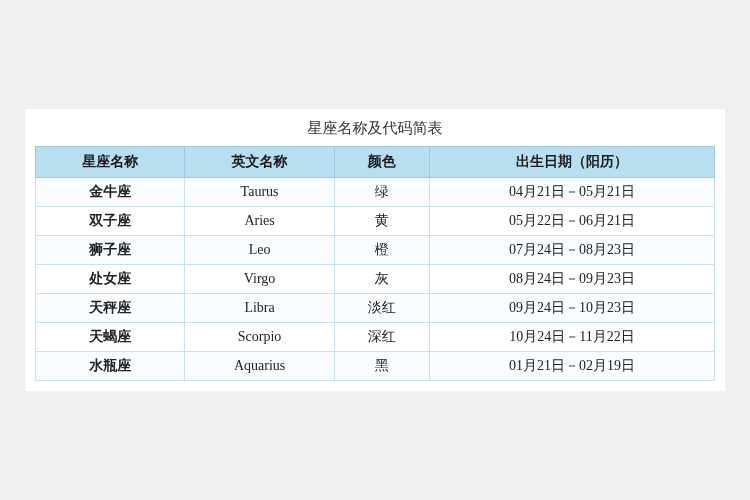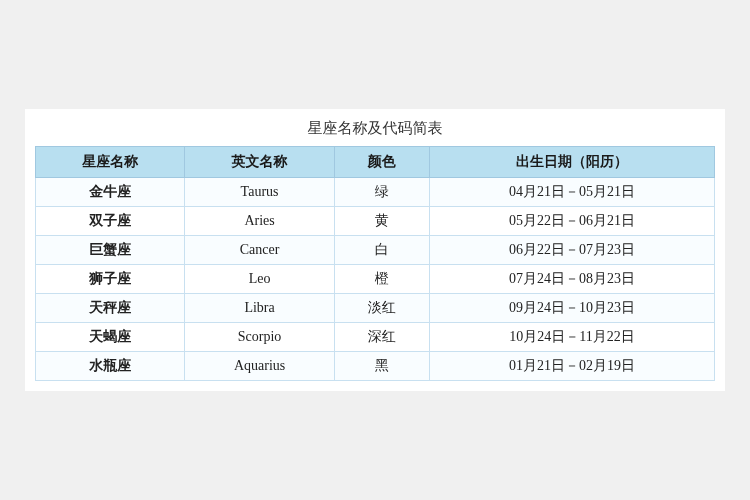--- a/index.html
+++ b/index.html
@@ -75,30 +75,30 @@
           <td>绿</td>
           <td>04月21日－05月21日</td>
         </tr>
         <tr>
           <td>双子座</td>
           <td>Aries</td>
           <td>黄</td>
           <td>05月22日－06月21日</td>
         </tr>
         <tr>
-          <td>巨蟹座</td>
-          <td>Cancer</td>
-          <td>白</td>
-          <td>06月22日－07月23日</td>
-        </tr>
-        <tr>
           <td>狮子座</td>
           <td>Leo</td>
           <td>橙</td>
           <td>07月24日－08月23日</td>
+        </tr>
+        <tr>
+          <td>处女座</td>
+          <td>Virgo</td>
+          <td>灰</td>
+          <td>08月24日－09月23日</td>
         </tr>
         <tr>
           <td>天秤座</td>
           <td>Libra</td>
           <td>淡红</td>
           <td>09月24日－10月23日</td>
         </tr>
         <tr>
           <td>天蝎座</td>
           <td>Scorpio</td>

